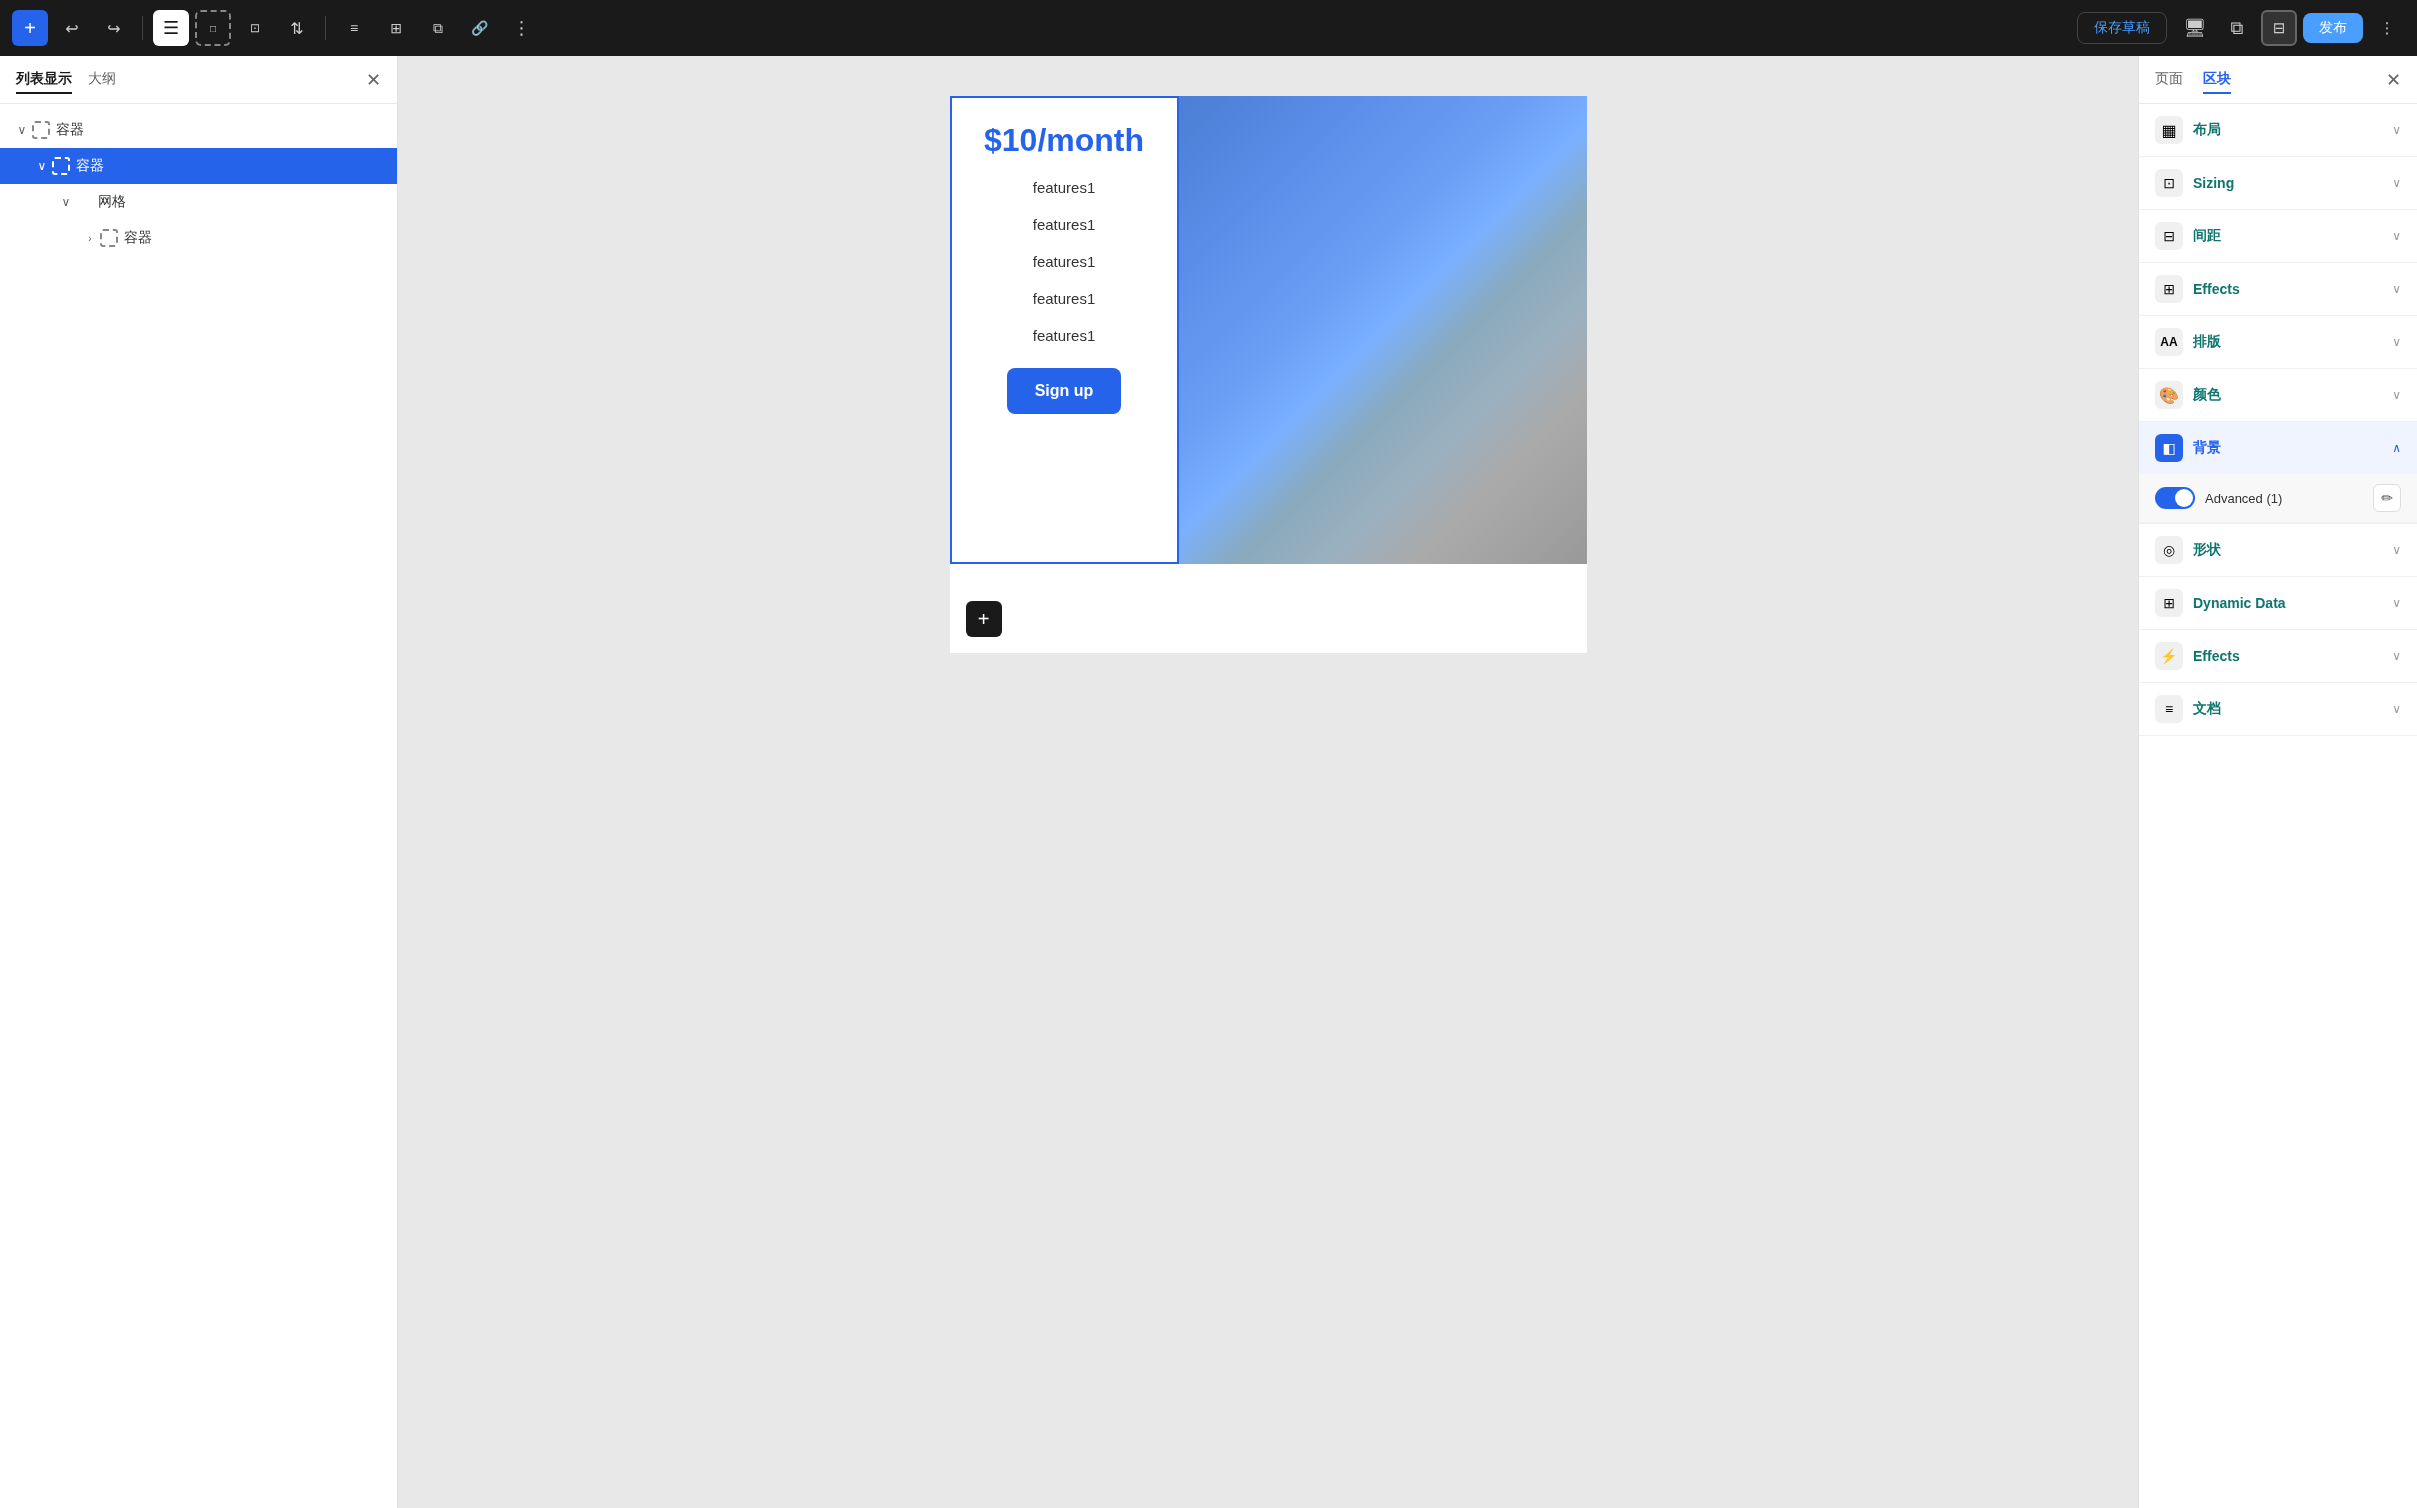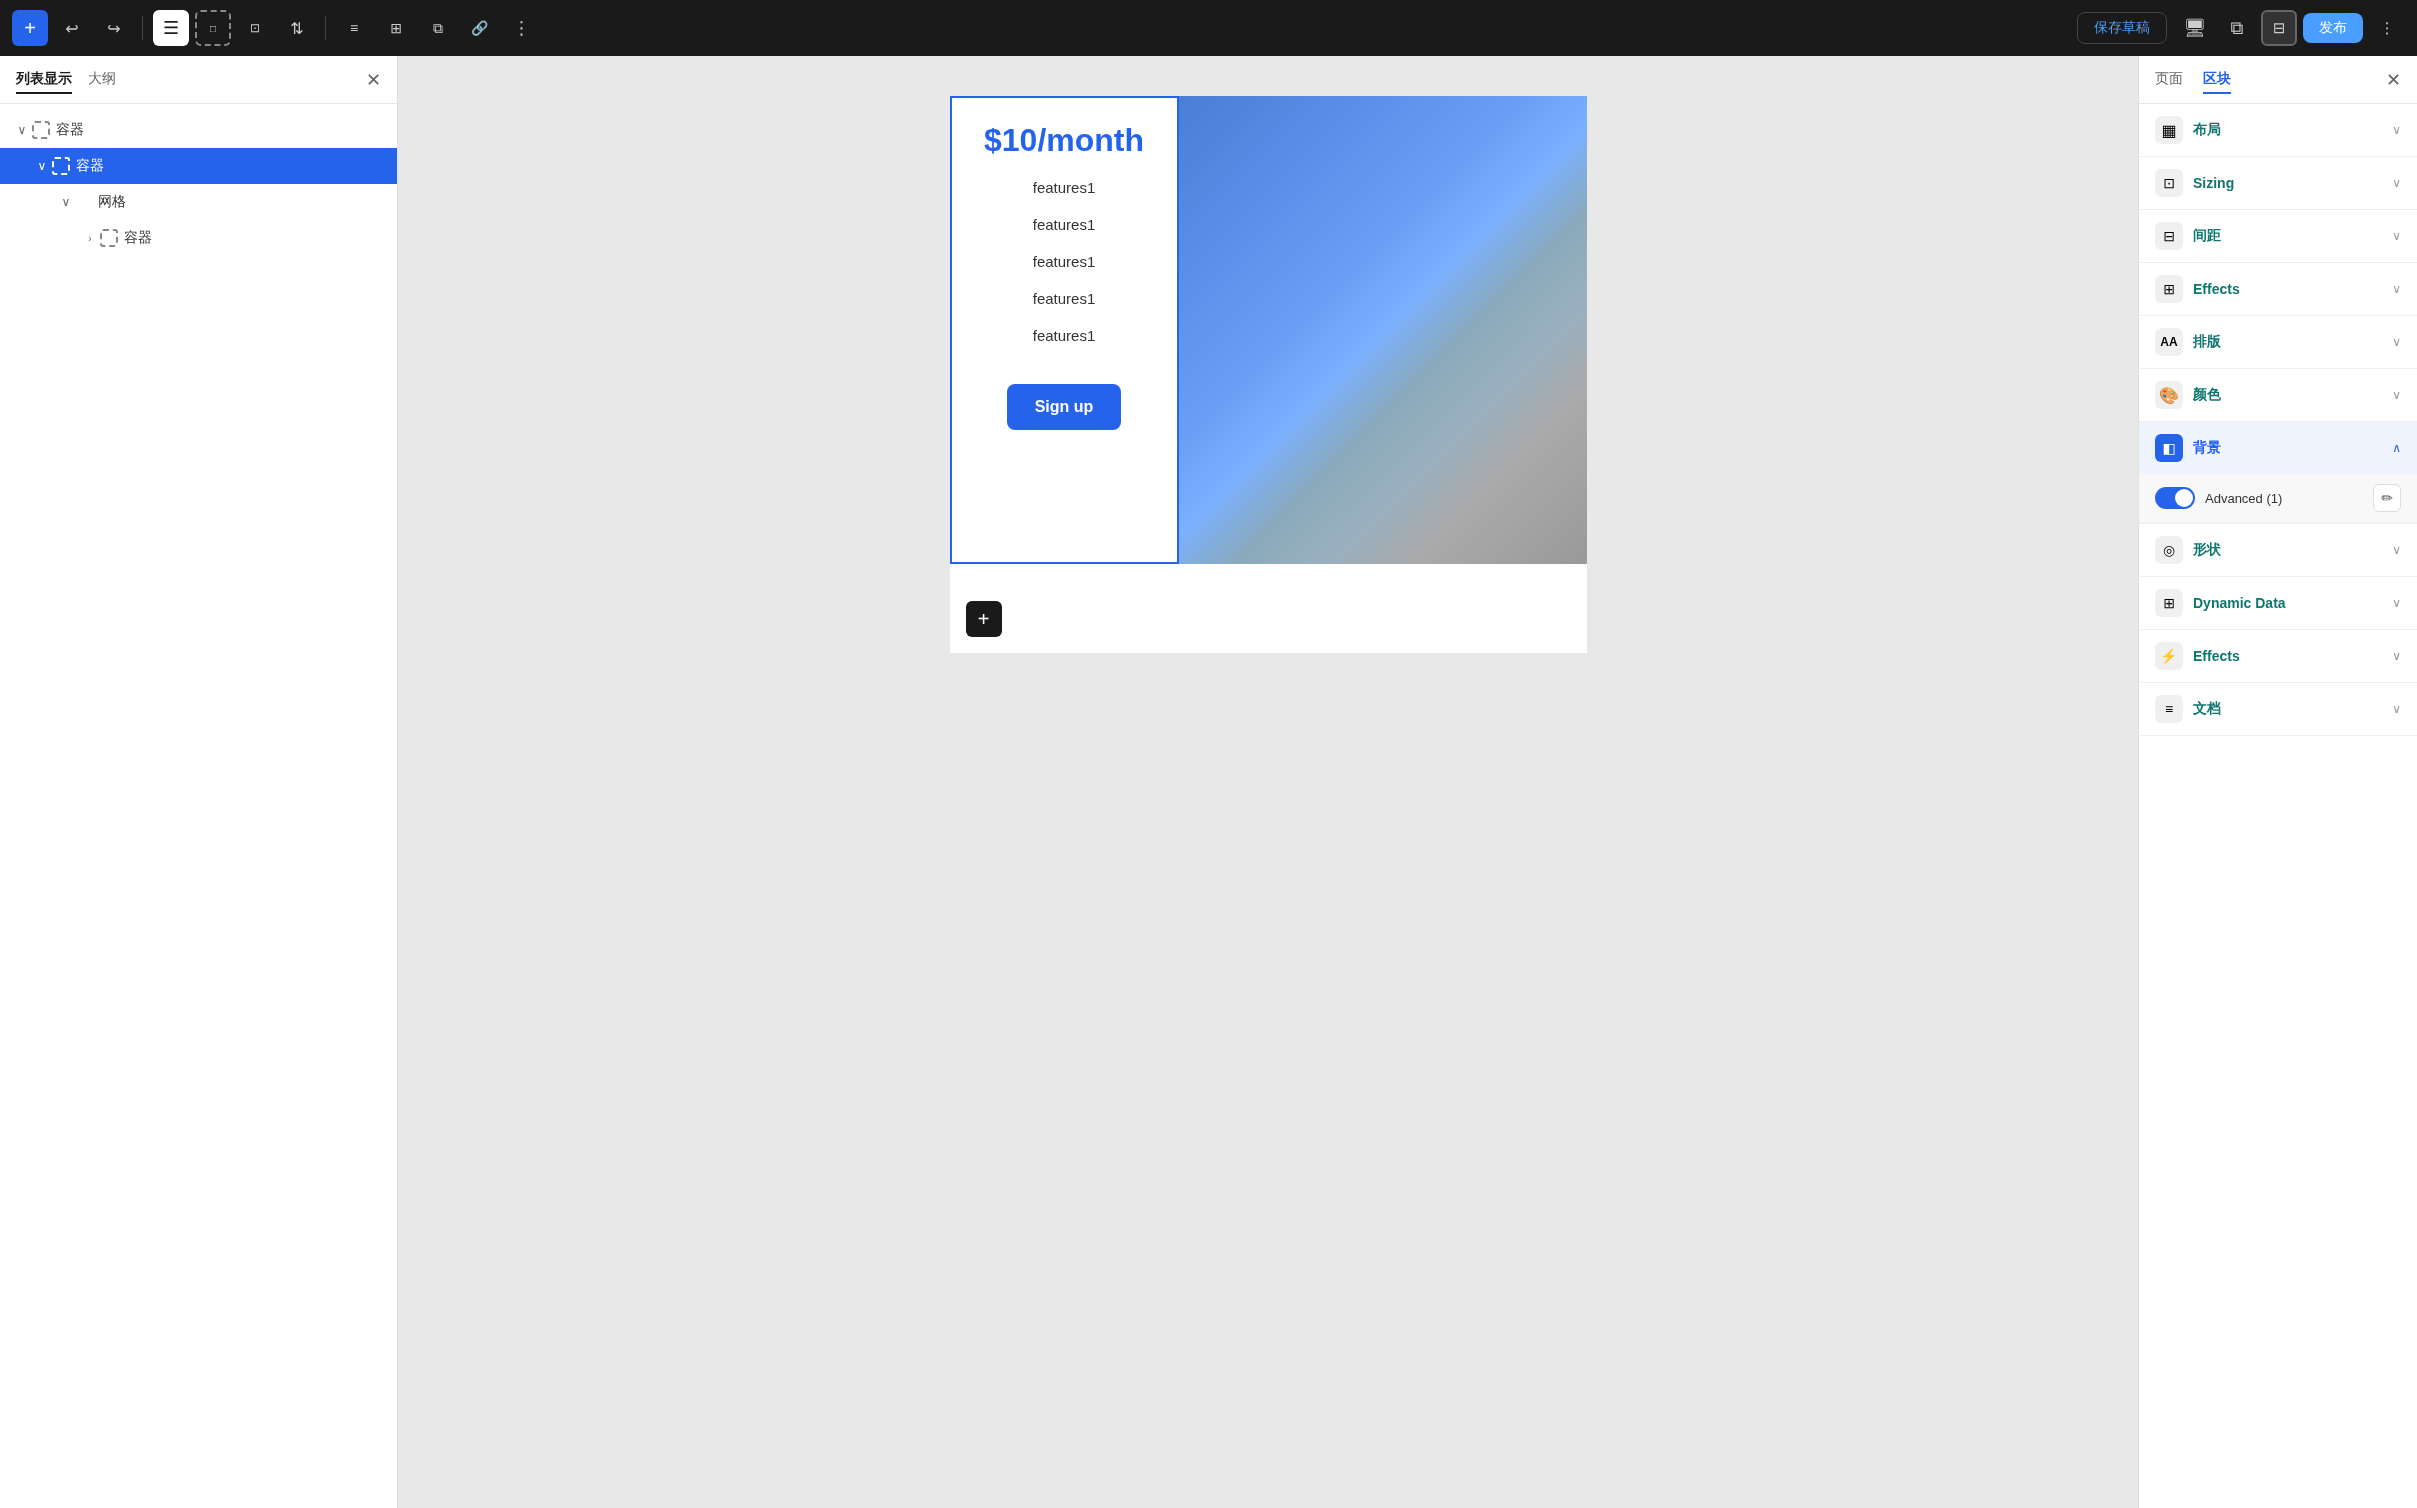--- a/index.html
+++ b/index.html
@@ -197,21 +197,21 @@
     }
     .signup-btn {
       background: #2563eb;
       color: white;
       border: none;
       border-radius: 8px;
       padding: 14px 28px;
       font-size: 16px;
       font-weight: 600;
       cursor: pointer;
-      margin-top: 20px;
+      margin-top: 4px;
     }
     .price-card-right {
       flex: 1;
       background: linear-gradient(135deg, #4a7fd4 0%, #5a8de8 20%, #6a9ff5 40%, #7ab0ff 50%, #8aaabb 60%, #9ab0c0 70%, #aaaaaa 80%, #999 100%);
       min-height: 468px;
     }
     .canvas-add-btn {
       position: absolute;
       bottom: 16px;
       left: 16px;

